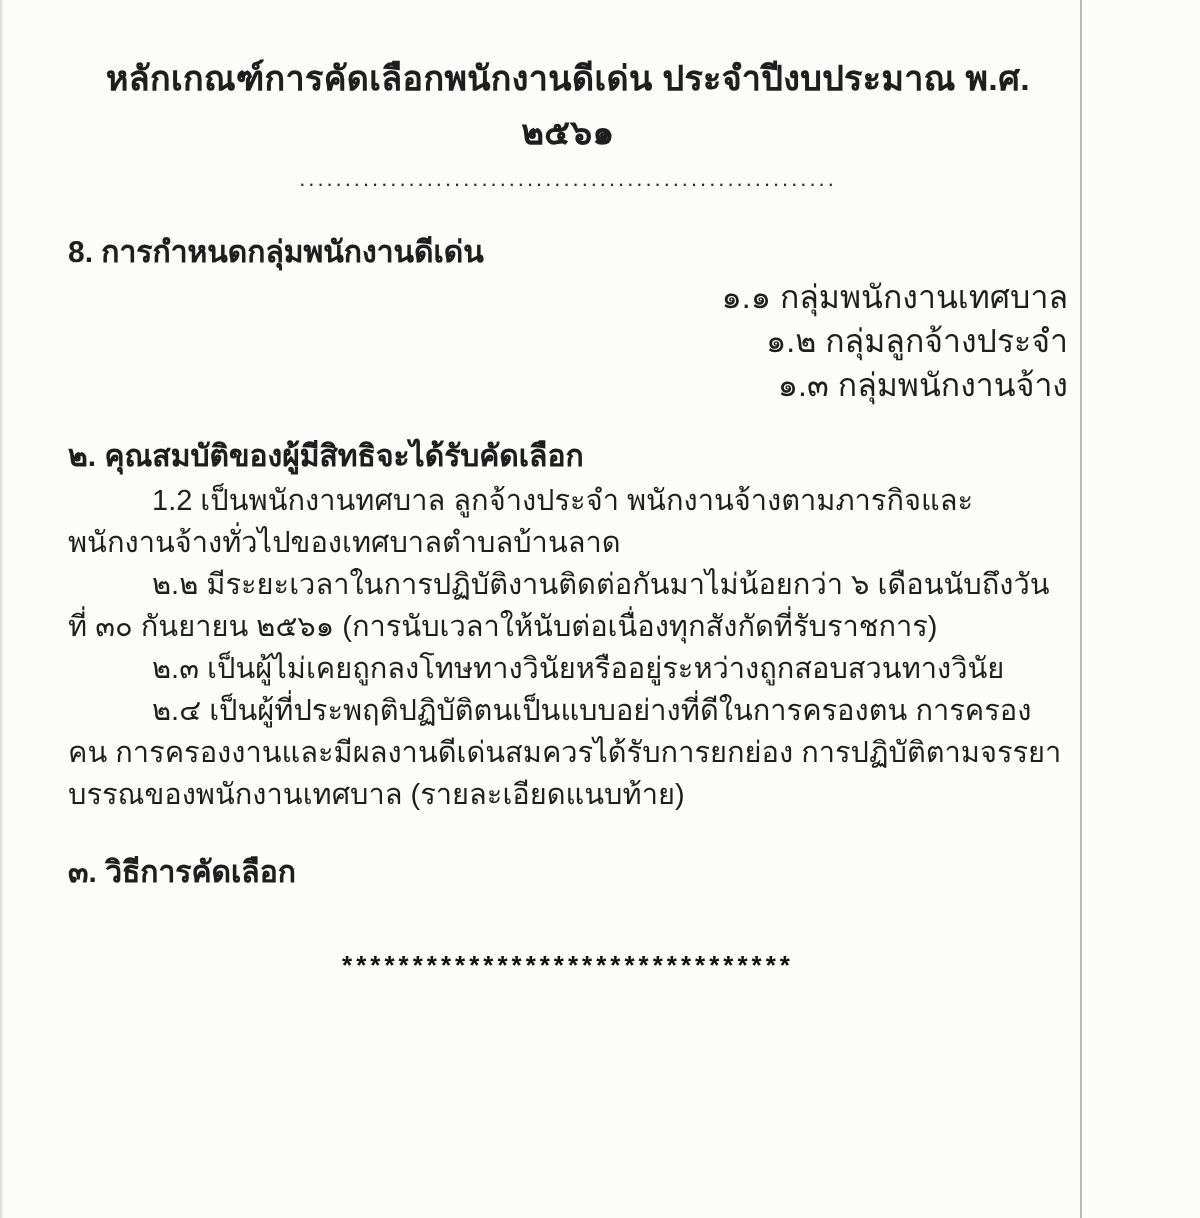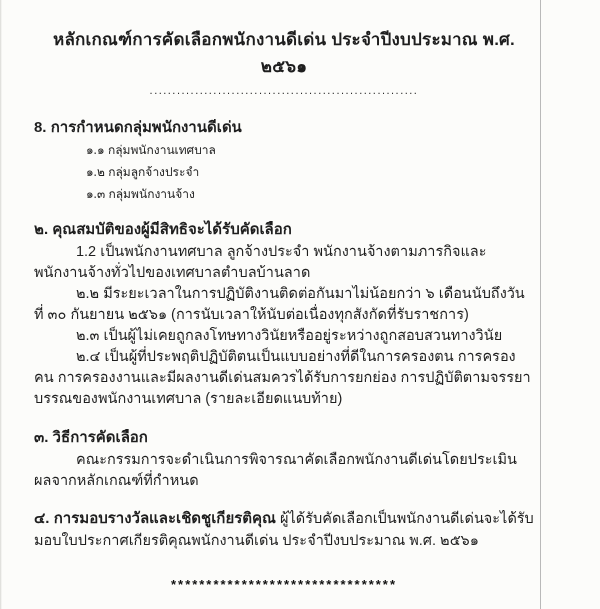--- a/index.html
+++ b/index.html
@@ -51,23 +51,24 @@
     white-space: nowrap;
     overflow: hidden;
   }
   .section { margin-top: 14px; }
   .section-heading {
     font-weight: bold;
     font-size: 15px;
     line-height: 24px;
   }
   .sub-item {
-    font-size: 12px;
+    font-size: 16px;
     line-height: 22px;
     padding-left: 52px;
+    text-align: right;
   }
   .clause {
     font-size: 14.5px;
     line-height: 21px;
     text-indent: 42px;
     margin: 0;
   }
   .inline-heading {
     font-weight: bold;
     font-size: 15px;
@@ -112,21 +113,17 @@
   <div class="section" style="margin-top:12px;">
     <div class="section-heading">๒. คุณสมบัติของผู้มีสิทธิจะได้รับคัดเลือก</div>
     <p class="clause">1.2  เป็นพนักงานทศบาล ลูกจ้างประจำ พนักงานจ้างตามภารกิจและพนักงานจ้างทั่วไปของเทศบาลตำบลบ้านลาด</p>
     <p class="clause">๒.๒  มีระยะเวลาในการปฏิบัติงานติดต่อกันมาไม่น้อยกว่า ๖ เดือนนับถึงวันที่ ๓๐ กันยายน ๒๕๖๑ (การนับเวลาให้นับต่อเนื่องทุกสังกัดที่รับราชการ)</p>
     <p class="clause">๒.๓  เป็นผู้ไม่เคยถูกลงโทษทางวินัยหรืออยู่ระหว่างถูกสอบสวนทางวินัย</p>
     <p class="clause">๒.๔  เป็นผู้ที่ประพฤติปฏิบัติตนเป็นแบบอย่างที่ดีในการครองตน การครองคน การครองงานและมีผลงานดีเด่นสมควรได้รับการยกย่อง การปฏิบัติตามจรรยาบรรณของพนักงานเทศบาล (รายละเอียดแนบท้าย)</p>
   </div>
 
   <div class="section" style="margin-top:16px;">
     <div class="section-heading">๓.  วิธีการคัดเลือก</div>
-    <p class="body-par">คณะกรรมการจะดำเนินการพิจารณาคัดเลือกพนักงานดีเด่นโดยประเมินผลจากหลักเกณฑ์ที่กำหนด</p>
   </div>
 
-  <div class="section" style="margin-top:16px;">
-    <p class="sec4-par"><span class="inline-heading">๔.  การมอบรางวัลและเชิดชูเกียรติคุณ</span>  <span>ผู้ได้รับคัดเลือกเป็นพนักงานดีเด่นจะได้รับมอบใบประกาศเกียรติคุณพนักงานดีเด่น ประจำปีงบประมาณ พ.ศ. ๒๕๖๑</span></p>
-  </div>
 
   <div class="footer-stars">********************************</div>
 </div>
 
 </body></html>

